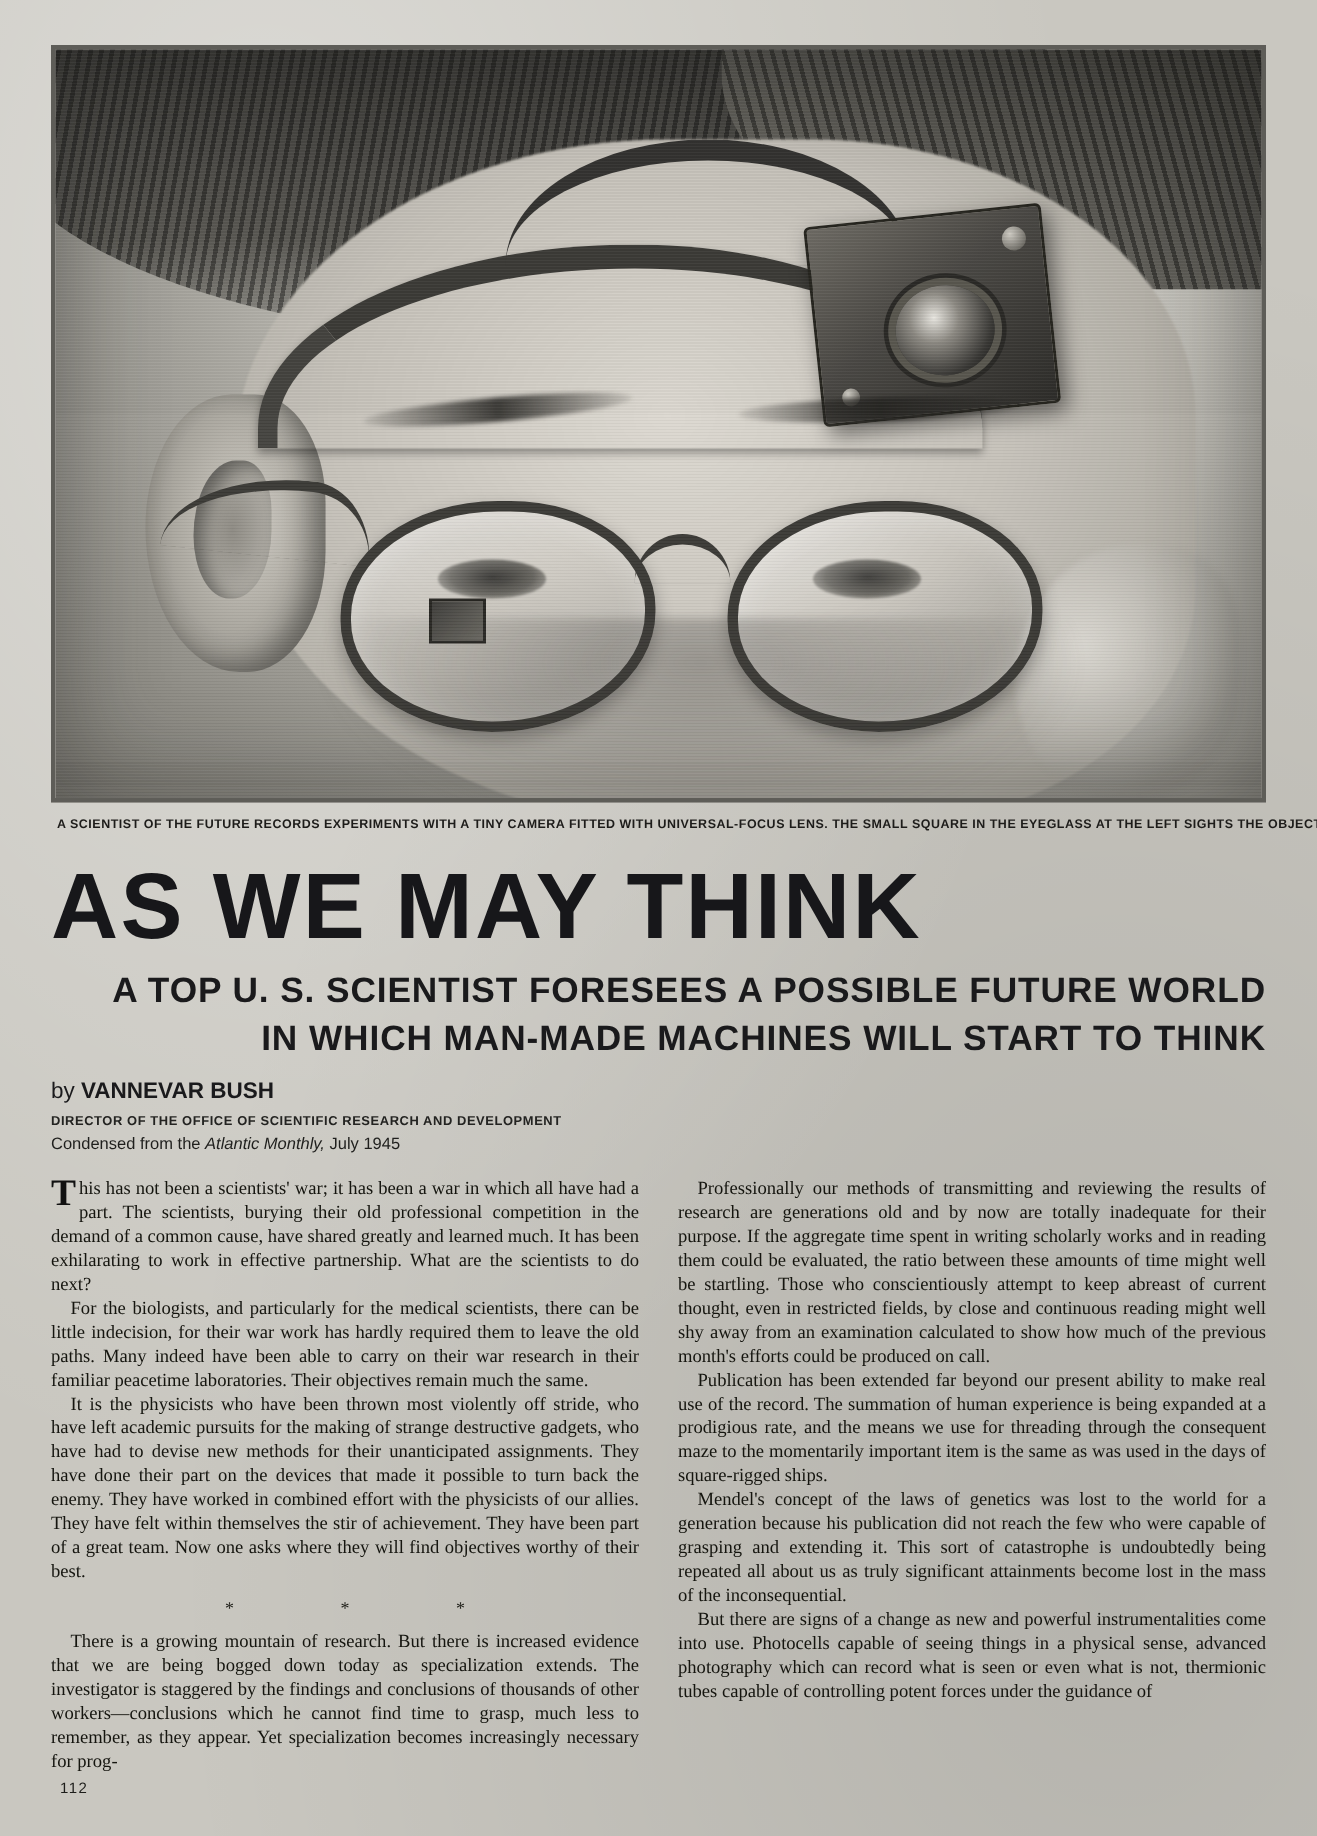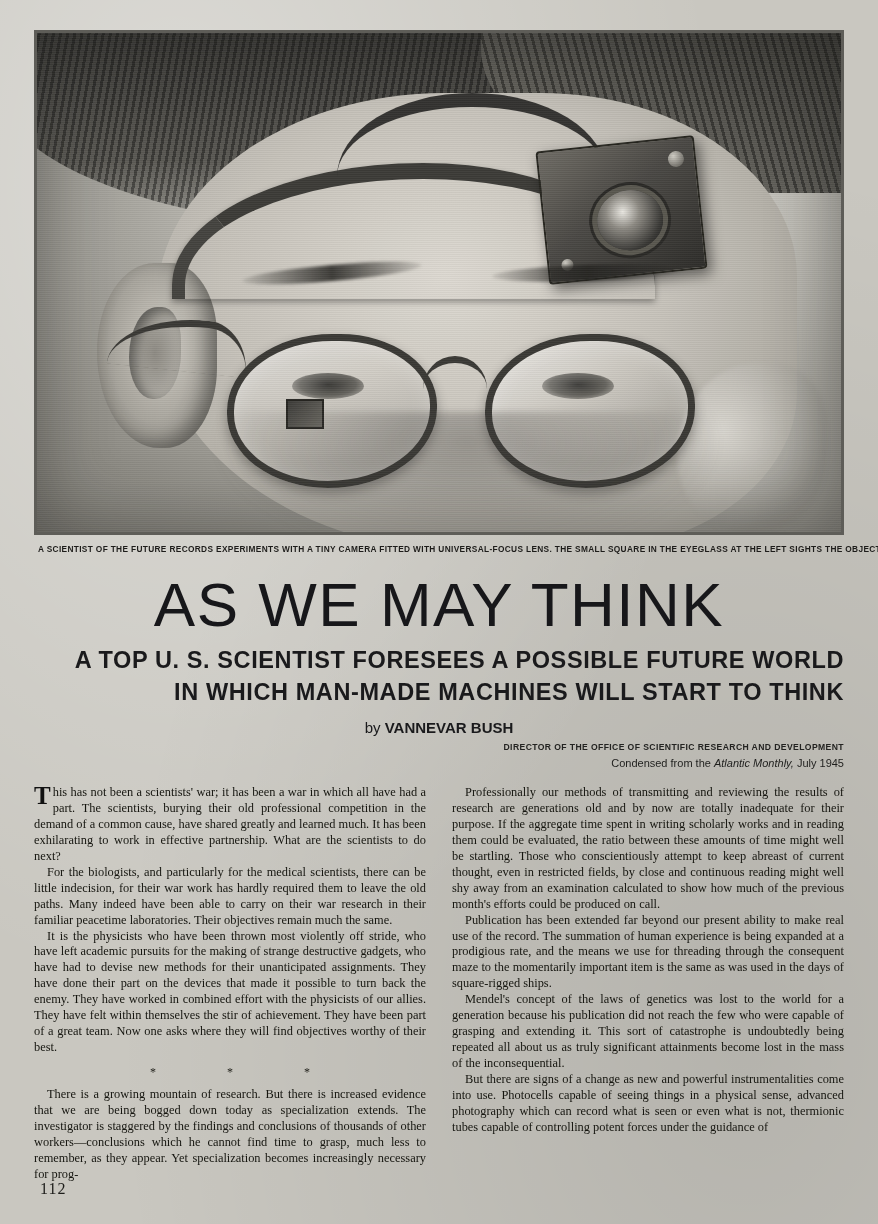--- a/index.html
+++ b/index.html
@@ -237,60 +237,60 @@
     font-weight: 700;
     letter-spacing: 0.35px;
     color: #1d1c1a;
     margin: 9px 0 0 4px;
     white-space: nowrap;
   }
 
   
   .headline {
     font-family: "Liberation Sans", sans-serif;
-    font-weight: 400;
+    font-weight: 700;
     font-size: 62px;
     letter-spacing: 1.5px;
-    text-align: center;
+    text-align: left;
     color: #17171a;
     margin: 18px 0 2px 0;
     line-height: 1.05;
   }
   .deck {
     font-family: "Liberation Sans", sans-serif;
     font-weight: 700;
     font-size: 23.5px;
     letter-spacing: 0.6px;
     text-align: right;
     color: #1a1a1c;
     line-height: 1.34;
     margin: 8px 0 0 0;
   }
   .byline {
     font-family: "Liberation Sans", sans-serif;
     font-weight: 700;
     font-size: 15px;
-    text-align: center;
+    text-align: left;
     color: #1a1a1c;
     margin: 11px 0 0 0;
   }
   .byline .by { font-weight: 400; font-style: normal; }
   .affil {
     font-family: "Liberation Sans", sans-serif;
     font-weight: 700;
     font-size: 8.6px;
     letter-spacing: 0.4px;
-    text-align: right;
+    text-align: left;
     color: #232321;
     margin: 6px 0 0 0;
   }
   .source {
     font-family: "Liberation Sans", sans-serif;
     font-size: 11px;
-    text-align: right;
+    text-align: left;
     color: #1f1f1d;
     margin: 5px 0 0 0;
   }
   .source i { font-style: italic; }
 
   
   .columns {
     display: flex;
     gap: 26px;
     margin-top: 16px;
@@ -321,22 +321,22 @@
     letter-spacing: 34px;
     font-size: 12px;
     color: #23231d;
     margin: 9px 0 7px 0;
     padding-left: 34px;
   }
   .folio {
     position: absolute;
     left: 40px;
     bottom: 26px;
-    font-family: Liberation Serif, serif;
-    font-size: 16px;
+    font-family: Liberation Sans, sans-serif;
+    font-size: 10px;
     color: #1d1d1a;
     letter-spacing: 1px;
   }
 </style>
 </head>
 <body>
 
 <div class="page">
   <div class="paper-inner">
 

